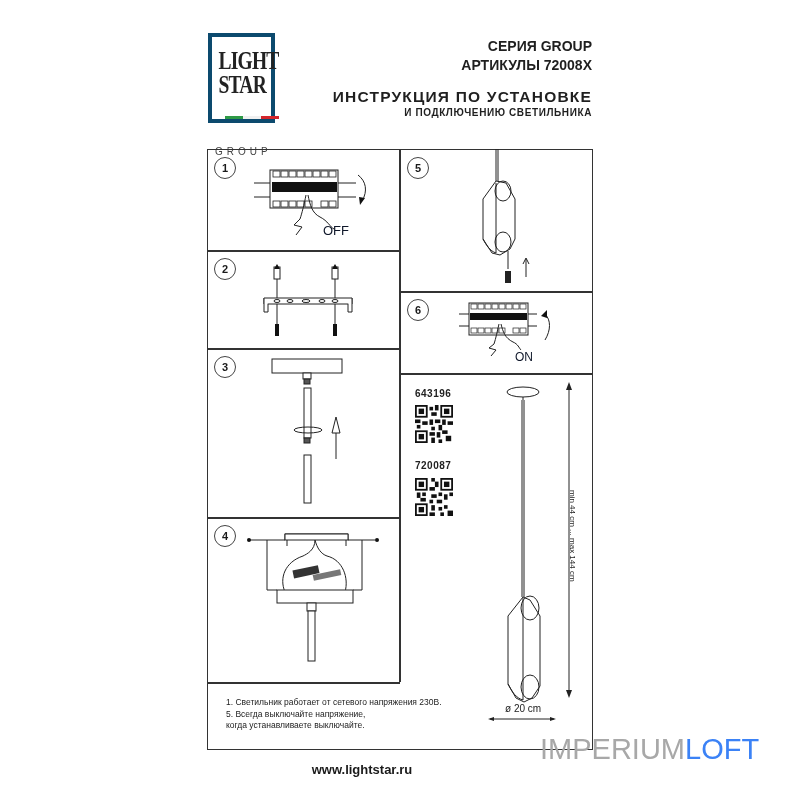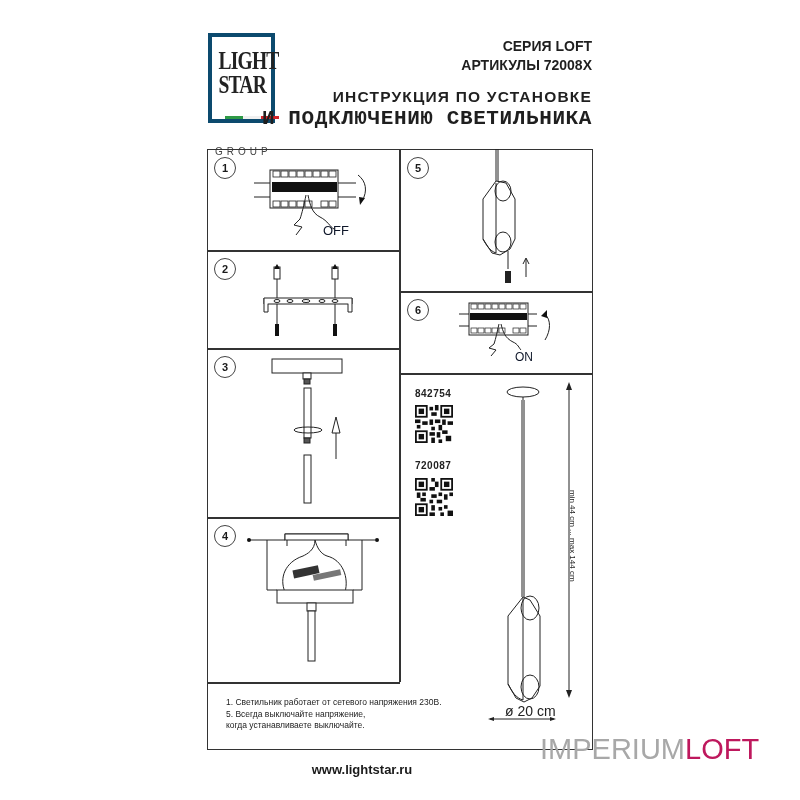--- a/index.html
+++ b/index.html
@@ -24,56 +24,56 @@
       position: absolute; top: 63px; left: 0; width: 100%; text-align: center;
       font-size: 10px; letter-spacing: 4px; color: #444; padding-left: 3px; box-sizing: border-box; margin-top: 46px;
     }
     .logo-flag { position: absolute; top: 79px; left: 13px; width: 54px; height: 3px; display: flex; }
     .logo-flag span { flex: 1; }
     
     .h-right { right: 208px; text-align: right; font-weight: bold; color: #1f1f1f; white-space: nowrap; }
     .h-series { top: 38px; font-size: 14px; }
     .h-art { top: 57px; font-size: 14px; }
     .h-instr { top: 88px; font-size: 15.5px; letter-spacing: 1.2px; }
-    .h-instr2 { top: 107px; font-size: 21px; letter-spacing: 0.6px; font-family: Liberation Mono, monospace; }
+    .h-instr2 { top: 107px; font-size: 10px; letter-spacing: 0.6px; }
     
     .frame { left: 207px; top: 149px; width: 386px; height: 601px; border: 1.5px solid #333; box-sizing: border-box; }
     .vline { background: #333; width: 1.5px; }
     .hline { background: #333; height: 1.5px; }
     .step-num {
       width: 20px; height: 20px; border: 1.3px solid #444; border-radius: 50%;
       font-size: 11px; font-weight: bold; text-align: center; line-height: 20px; background: #fff;
     }
     .step-label { font-size: 12px; color: #0f172a; }
     .svg-abs { position: absolute; overflow: visible; }
     .code-label { font-size: 10px; font-weight: bold; color: #222; letter-spacing: 0.5px; }
     .qr { width: 38px; height: 38px; }
     .notes { left: 226px; top: 697px; font-size: 8.5px; line-height: 11.5px; color: #222; }
     .dim-v { font-size: 8px; color: #222; transform: rotate(90deg); transform-origin: left top; white-space: nowrap; }
-    .dim-h { font-size: 14px; color: #222; }
+    .dim-h { font-size: 10px; color: #222; }
     .footer-url { left: 0; width: 724px; top: 762px; text-align: center; font-size: 13px; font-weight: bold; color: #1a1a1a; }
     .watermark { left: 540px; top: 733px; font-size: 29px; letter-spacing: 0px; white-space: nowrap; font-weight: normal; }
     .wm-a { color: #a8a8a8; }
-    .wm-b { color: #be185d; }
+    .wm-b { color: #3b82f6; }
   </style>
 </head>
 <body>
 
 <div class="abs logo">
   <div class="logo-line logo-l1">LIGHT</div>
   <div class="logo-line logo-l2">STAR</div>
   <div class="logo-group">GROUP</div>
   <div class="logo-flag">
     <span style="background:#2e9a46"></span>
       <span style="background:#f0f0f0"></span>
       <span style="background:#d4262c"></span>
   </div>
 </div>
 
-<div class="abs h-right h-series">СЕРИЯ LOFT</div>
+<div class="abs h-right h-series">СЕРИЯ GROUP</div>
 <div class="abs h-right h-art">АРТИКУЛЫ 72008X</div>
 <div class="abs h-right h-instr">ИНСТРУКЦИЯ ПО УСТАНОВКЕ</div>
 <div class="abs h-right h-instr2">И ПОДКЛЮЧЕНИЮ СВЕТИЛЬНИКА</div>
 
 <div class="abs frame"></div>
 <div class="abs vline" style="left:399px; top:149px; height:533px;"></div>
 <div class="abs hline" style="left:207px; top:250px; width:193px;"></div>
 <div class="abs hline" style="left:207px; top:348px; width:193px;"></div>
 <div class="abs hline" style="left:207px; top:517px; width:193px;"></div>
 <div class="abs hline" style="left:207px; top:682px; width:193px;"></div>
@@ -212,21 +212,21 @@
       <rect x="65" y="28" width="6" height="5"></rect>
   </g>
   <rect x="15" y="13" width="57" height="7" fill="#111"></rect>
   <path d="M46 24 C 48 32, 50 38, 58 42 C 63 44, 64 48, 66 50" fill="none" stroke="#222" stroke-width="1"></path>
   <path d="M44 24 C 42 32, 41 38, 39 44 L 34 48 L 41 50 L 36 56" fill="none" stroke="#222" stroke-width="1"></path>
   <path d="M90 14 C 96 20, 96 30, 90 40" fill="none" stroke="#222" stroke-width="1"></path>
   <polygon points="86,16 92,10 92,18" fill="#111"></polygon>
 </svg>
 <div class="abs step-label" style="left:515px; top:350px; font-size:12px;">ON</div>
 
-<div class="abs code-label" style="left:415px; top:388px;">842754</div>
+<div class="abs code-label" style="left:415px; top:388px;">643196</div>
 <svg class="svg-abs qr" style="left:415px; top:405px;" viewBox="0 0 21 21">
   <rect width="21" height="21" fill="#fff"></rect>
   <g fill="#111">
     <rect x="0" y="0" width="7" height="7"></rect>
       <rect x="1" y="1" width="5" height="5" fill="#fff"></rect>
       <rect x="2" y="2" width="3" height="3"></rect>
     <rect x="14" y="0" width="7" height="7"></rect>
       <rect x="15" y="1" width="5" height="5" fill="#fff"></rect>
       <rect x="16" y="2" width="3" height="3"></rect>
     <rect x="0" y="14" width="7" height="7"></rect>

